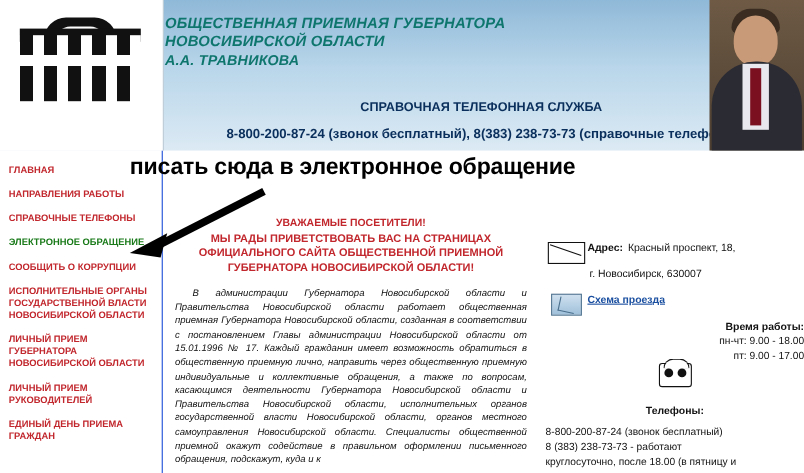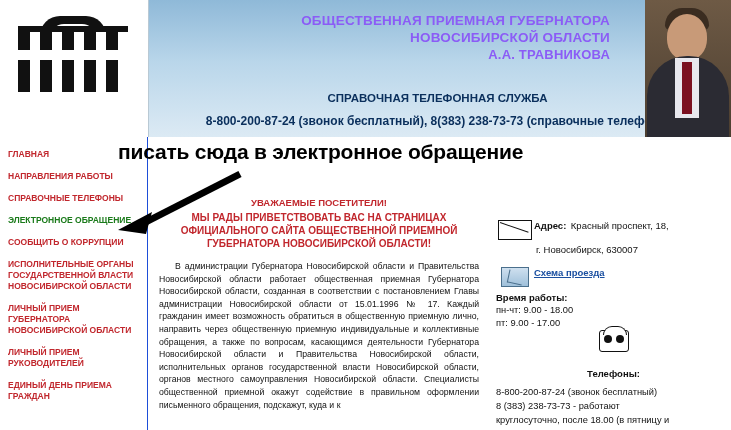--- a/index.html
+++ b/index.html
@@ -86,26 +86,27 @@
     position: absolute;
     left: 0; top: 34px;
     width: 110px; height: 10px;
     background: #fff;
   }
 
   .header-title {
     position: absolute;
     left: 150px; top: 12px;
     width: 460px;
-    text-align: right;
-    color: #8b5cf6;
+    text-align: left;
+    color: #0f766e;
     font-weight: bold;
     font-size: 13.5px;
     line-height: 17px;
     letter-spacing: 0.2px;
+    font-style: italic;
   }
   .header-title .l3 { font-size: 13px; }
 
   .phone-service {
     position: absolute;
     left: 150px; top: 92px;
     width: 575px;
     text-align: center;
     color: #0a2f5c;
     font-weight: bold;
@@ -233,20 +234,21 @@
     text-transform: uppercase;
     margin: 0 0 10px 0;
   }
   .content-p {
     text-align: justify;
     color: #111;
     font-size: 8.7px;
     line-height: 12.6px;
     margin: 0;
     text-indent: 16px;
+    font-style: italic;
   }
 
   
   .rightcol {
     position: absolute;
     left: 496px; top: 220px;
     width: 235px;
     height: 210px;
     font-size: 9px;
     color: #111;
@@ -272,20 +274,21 @@
   .rc-link {
     color: #1a4fa0;
     text-decoration: underline;
     font-weight: bold;
     font-size: 9.5px;
     cursor: pointer;
   }
   .rc-block {
     font-size: 9.3px;
     line-height: 13px;
+    text-align: right;
   }
   .rc-title {
     font-weight: bold;
     font-size: 9.5px;
   }
   .rc-phones {
     margin-top: 6px;
     font-size: 9.3px;
     line-height: 14px;
   }

